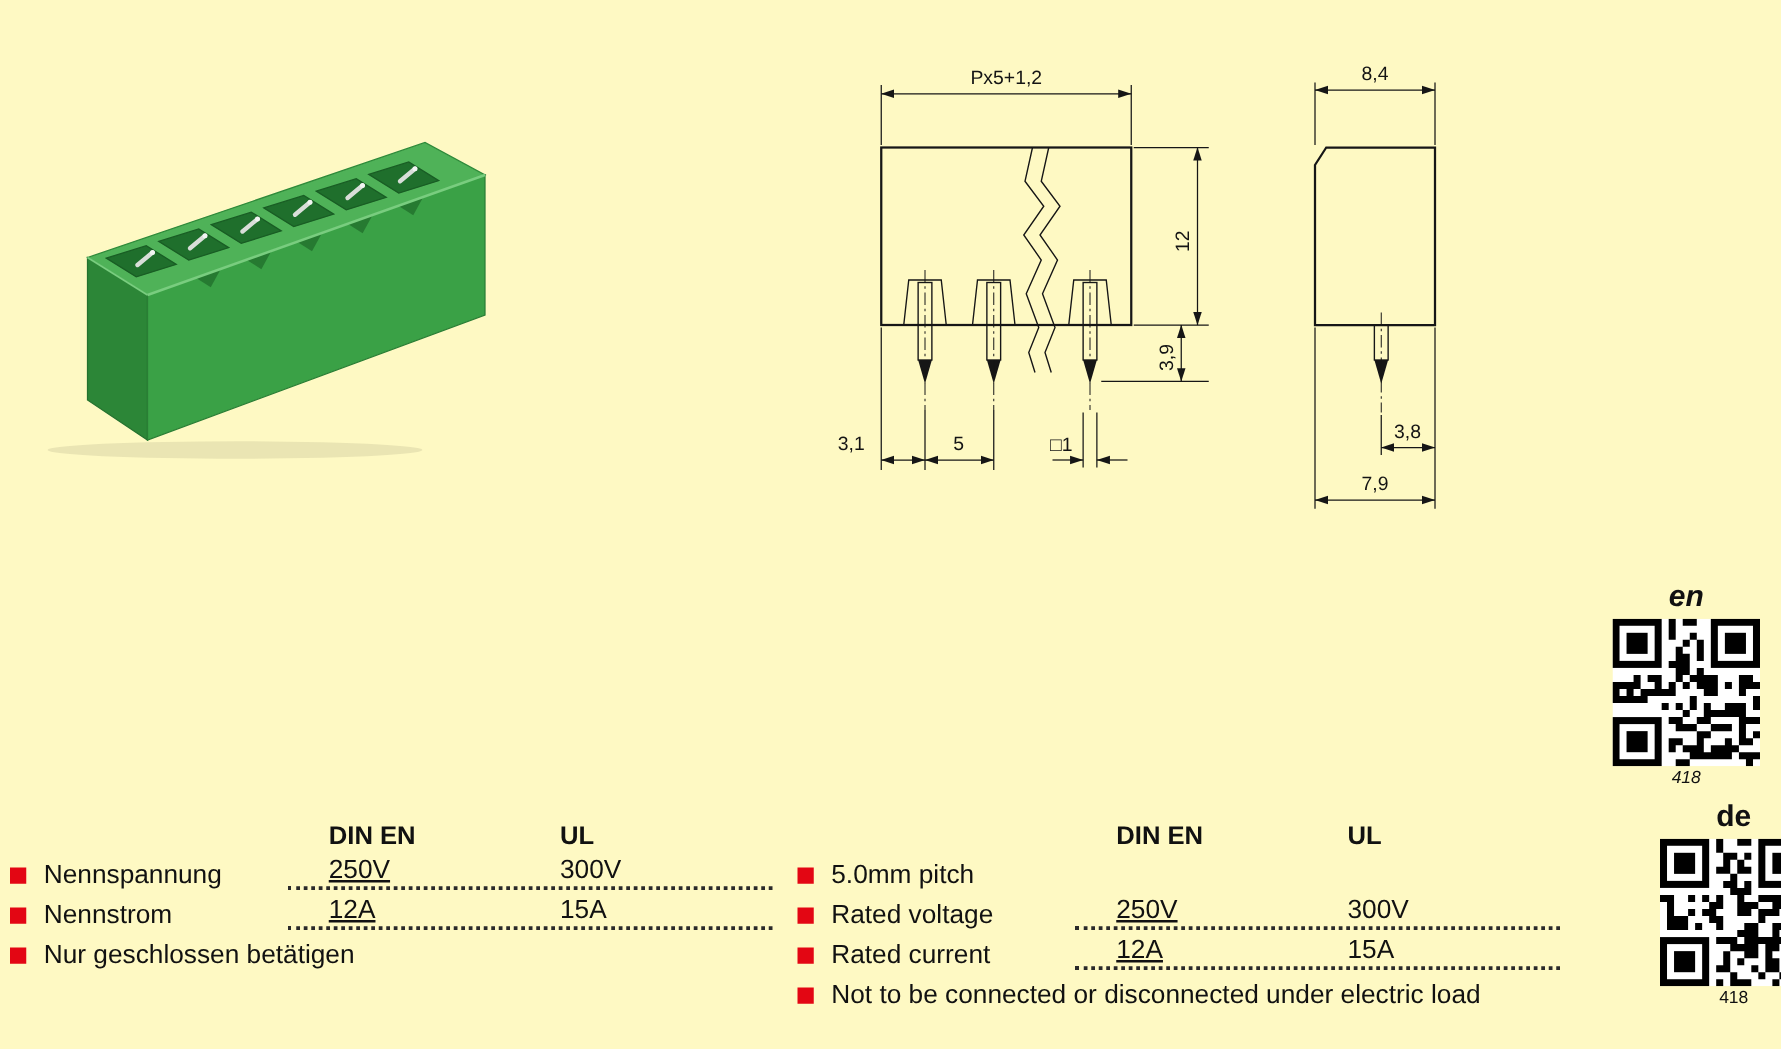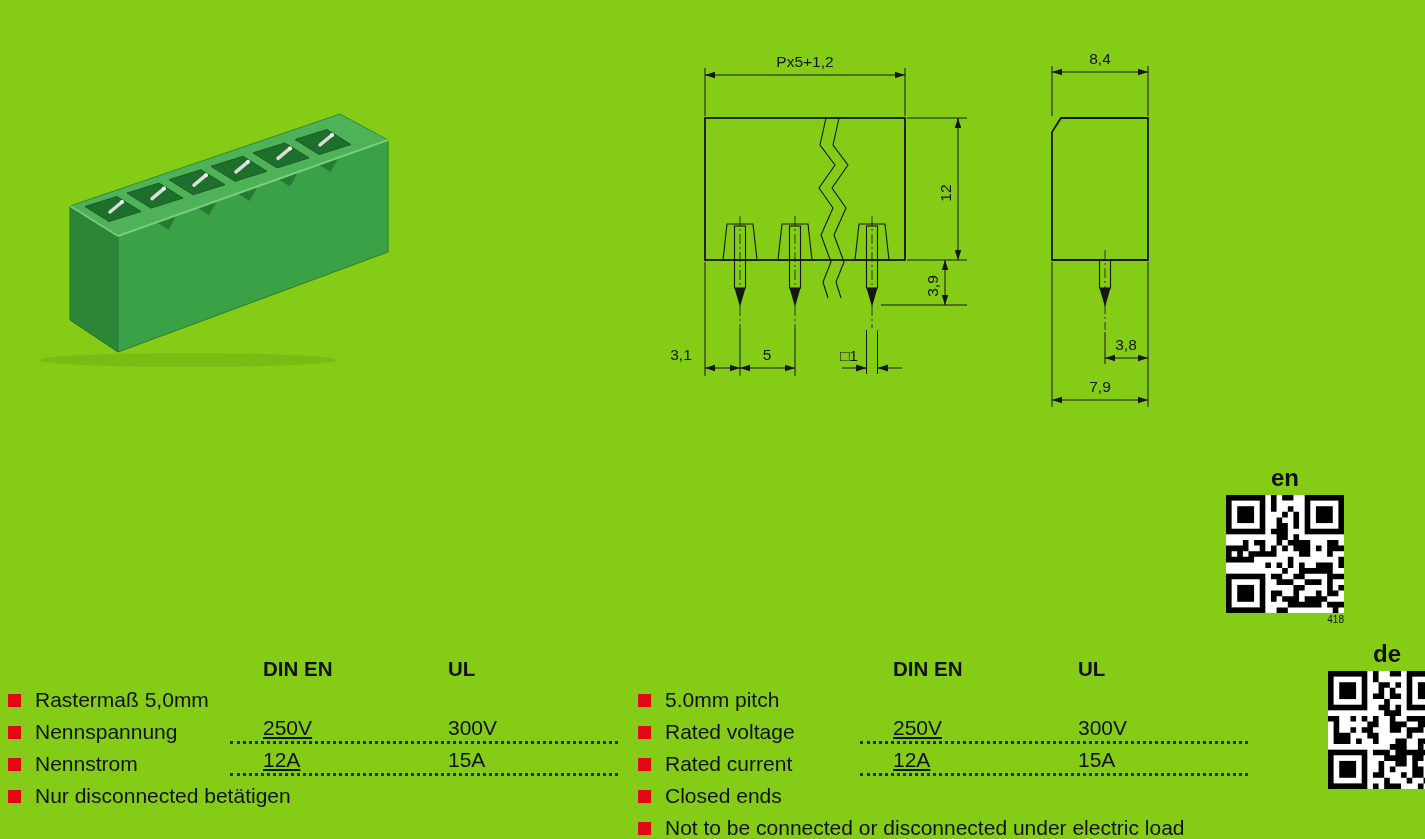--- a/index.html
+++ b/index.html
@@ -1,18 +1,18 @@
 <!DOCTYPE html>
 <html><head>
 <meta charset="utf-8">
 <style>
   * { margin:0; padding:0; box-sizing:border-box; }
   html,body { width:1425px; height:839px; background:#fff; }
   body { font-family:"Liberation Sans", sans-serif; color:#111; }
-  .page { position:relative; width:1425px; height:839px; background:#84cc16; overflow:hidden; }
+  .page { position:relative; width:1425px; height:839px; background:#fef9c3; overflow:hidden; }
 
   .photo { position:absolute; left:18px; top:78px; width:382px; height:292px; }
   .drawing { position:absolute; left:645px; top:30px; width:560px; height:420px; }
   .drawing text { font-size:15.5px; fill:#141414; font-family:"Liberation Sans",sans-serif; }
   .drawing .o    { fill:none; stroke:#161616; stroke-width:1.8; stroke-linejoin:miter; }
   .drawing .thin { fill:none; stroke:#161616; stroke-width:1.1; }
   .drawing .d    { fill:none; stroke:#161616; stroke-width:1; }
   .drawing .cl   { fill:none; stroke:#161616; stroke-width:0.8; stroke-dasharray:10 3 2 3; }
   .drawing .solid{ fill:#161616; stroke:none; }
 
@@ -24,25 +24,25 @@
   .spec-header .h2 { position:absolute; left:440px; top:5px;text-align:center; }
   .spec-row { position:relative; height:32px; display:flex; align-items:center; }
   .bullet { flex:none; width:13px; height:13px; background:#e30613; margin-right:14px; }
   .spec-label { font-size:21px; white-space:nowrap; }
   .leader { position:absolute; left:222px; right:4px; bottom:4px; height:26px; border-bottom:3px dotted #2a2a2a; }
   .value { position:absolute; bottom:1px; font-size:21px; white-space:nowrap; }
   .v1 { left:33px;text-decoration:underline; }
   .v2 { left:218px; }
 
   .qr-block { position:absolute; width:118px; text-align:center; }
-  .qr-en { left:1226px; top:464px; }
+  .qr-en { left:1290px; top:464px;font-style:italic; }
   .qr-de { left:1328px; top:640px; }
   .qr-label { font-size:24px; font-weight:bold; line-height:1.15; margin-bottom:3px; }
   svg.qr { display:block; width:118px; height:118px; }
-  .qr-caption { font-size:10px; line-height:1.1; text-align:right; margin-top:1px; }
+  .qr-caption { font-size:14px; line-height:1.1; margin-top:1px; }
 </style>
 </head>
 <body>
 
 <div class="page">
 
   <div class="photo">
     <svg viewBox="0 0 382 292" width="382" height="292">
       <ellipse cx="170" cy="282" rx="150" ry="7" fill="rgba(0,0,0,0.08)"></ellipse>
 
@@ -169,41 +169,37 @@
     </svg>
   </div>
 
   <section class="specs specs-de">
     <div class="spec-header">
       <span class="h1">DIN EN</span>
       <span class="h2">UL</span>
     </div>
     <div class="spec-row">
       <span class="bullet"></span>
-      <span class="spec-label">Rastermaß 5,0mm</span>
-    </div>
-    <div class="spec-row">
-      <span class="bullet"></span>
       <span class="spec-label">Nennspannung</span>
       <span class="leader">
         <span class="value v1">250V</span>
         <span class="value v2">300V</span>
       </span>
     </div>
     <div class="spec-row">
       <span class="bullet"></span>
       <span class="spec-label">Nennstrom</span>
       <span class="leader">
         <span class="value v1">12A</span>
         <span class="value v2">15A</span>
       </span>
     </div>
     <div class="spec-row">
       <span class="bullet"></span>
-      <span class="spec-label">Nur disconnected betätigen</span>
+      <span class="spec-label">Nur geschlossen betätigen</span>
     </div>
   </section>
 
   <section class="specs specs-en">
     <div class="spec-header">
       <span class="h1">DIN EN</span>
       <span class="h2">UL</span>
     </div>
     <div class="spec-row">
       <span class="bullet"></span>
@@ -217,24 +213,20 @@
         <span class="value v2">300V</span>
       </span>
     </div>
     <div class="spec-row">
       <span class="bullet"></span>
       <span class="spec-label">Rated current</span>
       <span class="leader">
         <span class="value v1">12A</span>
         <span class="value v2">15A</span>
       </span>
-    </div>
-    <div class="spec-row">
-      <span class="bullet"></span>
-      <span class="spec-label">Closed ends</span>
     </div>
     <div class="spec-row">
       <span class="bullet"></span>
       <span class="spec-label">Not to be connected or disconnected under electric load</span>
     </div>
   </section>
 
   <div class="qr-block qr-en">
     <div class="qr-label">en</div>
     <svg class="qr" viewBox="0 0 105 105">

